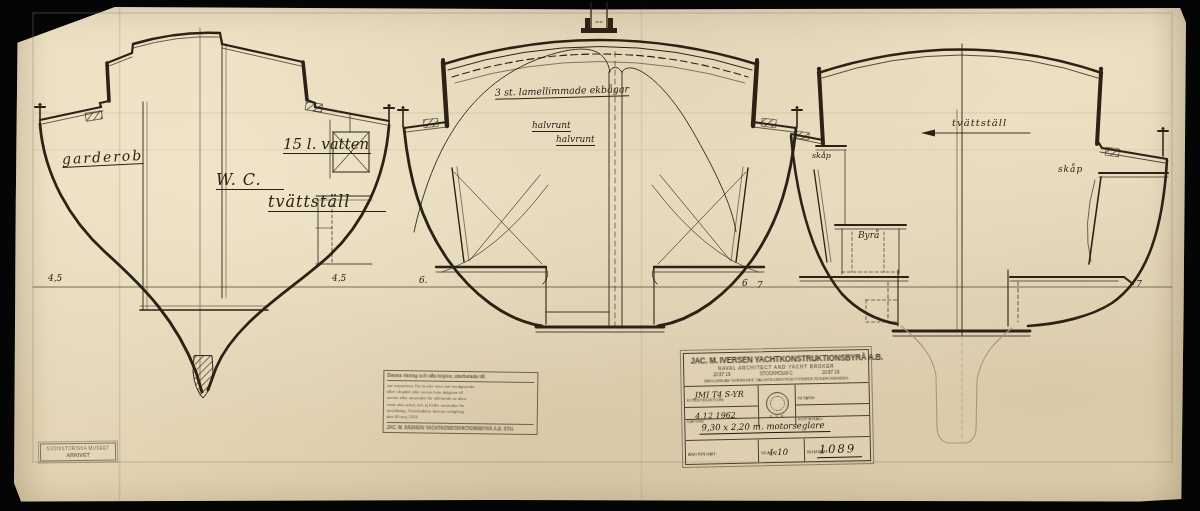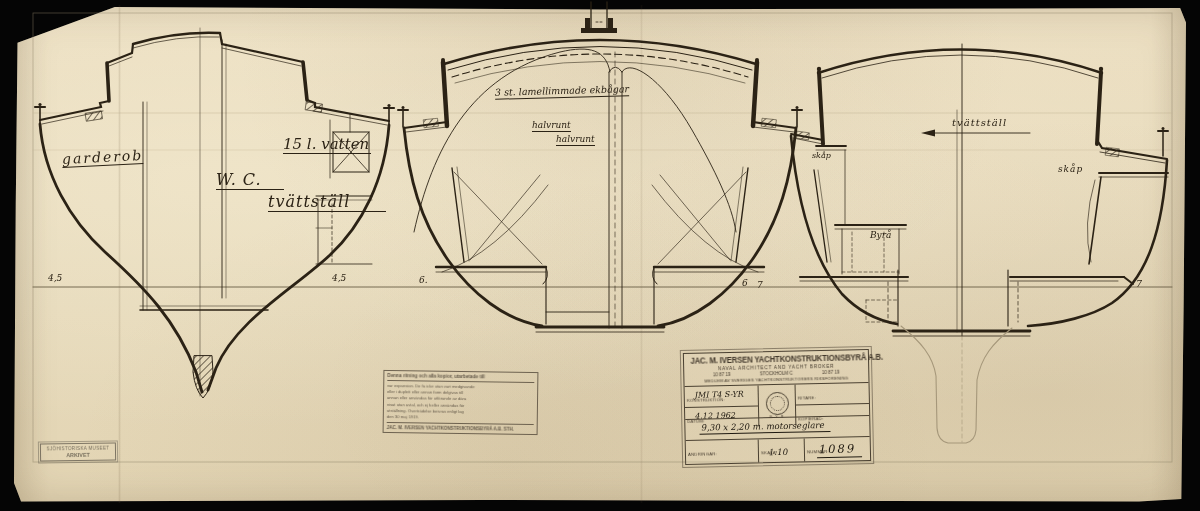--- a/index.html
+++ b/index.html
@@ -258,21 +258,21 @@
   <div class="lbl u" style="left:62px;top:150px;font-size:14px;letter-spacing:2px;transform:rotate(-3deg);">garderob</div>
   <div class="lbl u" style="left:216px;top:172px;font-size:16px;letter-spacing:1px;padding-right:22px;">W. C.</div>
   <div class="lbl u" style="left:268px;top:194px;font-size:16px;letter-spacing:1px;width:118px;">tvättställ</div>
   <div class="lbl u" style="left:283px;top:137px;font-size:15px;width:88px;">15 l. vatten</div>
   <div class="lbl u" style="left:495px;top:86px;font-size:9.5px;transform:rotate(-1.5deg);">3 st. lamellimmade ekbågar</div>
   <div class="lbl u" style="left:532px;top:121px;font-size:9px;">halvrunt</div>
   <div class="lbl u" style="left:556px;top:135px;font-size:9px;">halvrunt</div>
   <div class="lbl" style="left:952px;top:118px;font-size:10px;letter-spacing:1px;">tvättställ</div>
   <div class="lbl" style="left:812px;top:152px;font-size:8px;">skåp</div>
   <div class="lbl" style="left:1058px;top:165px;font-size:9px;letter-spacing:1px;">skåp</div>
-  <div class="lbl" style="left:858px;top:231px;font-size:9px;margin-left:12px;">Byrå</div>
+  <div class="lbl" style="left:858px;top:231px;font-size:9px;">Byrå</div>
 
   <div class="lbl" style="left:48px;top:274px;font-size:9px;">4,5</div>
   <div class="lbl" style="left:332px;top:274px;font-size:9px;">4,5</div>
   <div class="lbl" style="left:419px;top:276px;font-size:9px;">6.</div>
   <div class="lbl" style="left:742px;top:279px;font-size:9px;">6</div>
   <div class="lbl" style="left:757px;top:281px;font-size:9px;">7</div>
   <div class="lbl" style="left:1136px;top:279px;font-size:9.5px;">7</div>
 
   <div id="tb">
     <div class="tb-company pr">JAC. M. IVERSEN YACHTKONSTRUKTIONSBYRÅ A.B.</div>

